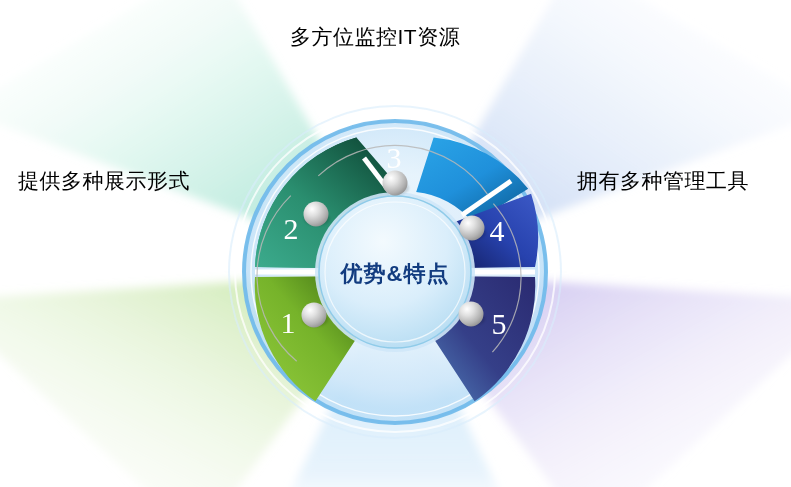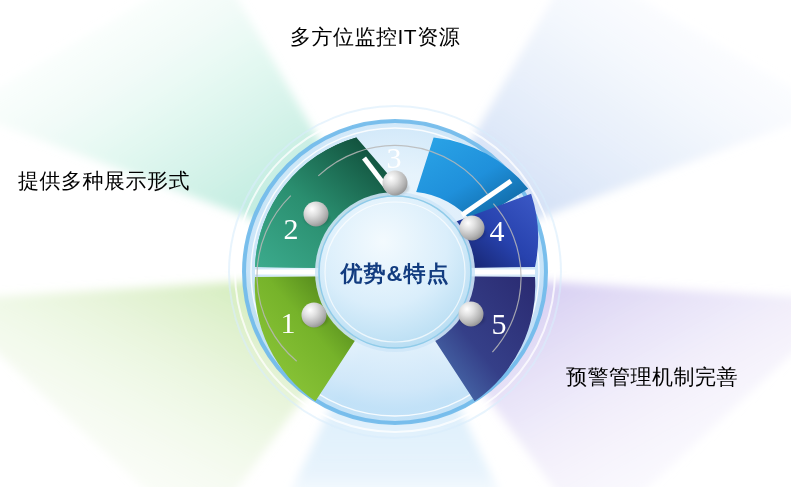--- a/index.html
+++ b/index.html
@@ -221,15 +221,15 @@
       <text x="394" y="168" text-anchor="middle">3</text>
       <text x="497" y="241" text-anchor="middle">4</text>
       <text x="499" y="334" text-anchor="middle">5</text>
     </g>
 
     <text x="395" y="281" text-anchor="middle" font-family="Liberation Sans, DejaVu Sans, sans-serif" font-size="22" font-weight="bold" fill="#123c80" letter-spacing="1">优势&amp;特点</text>
   </svg>
 
   <div class="label lbl-top">多方位监控IT资源</div>
   <div class="label lbl-left-top">提供多种展示形式</div>
-  <div class="label lbl-right-bottom">预警管理机制完善</div>
+  <div class="label lbl-right-top">拥有多种管理工具</div>
 
 </div>
 
 </body></html>

